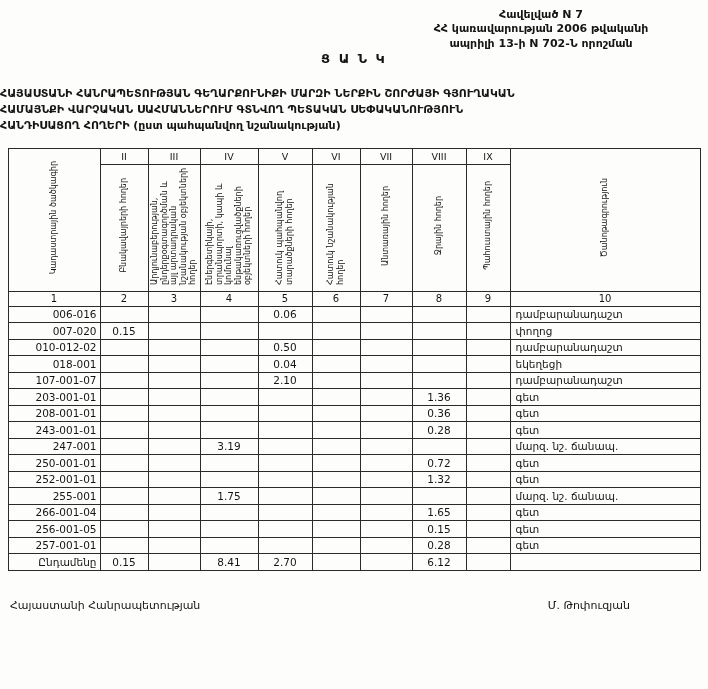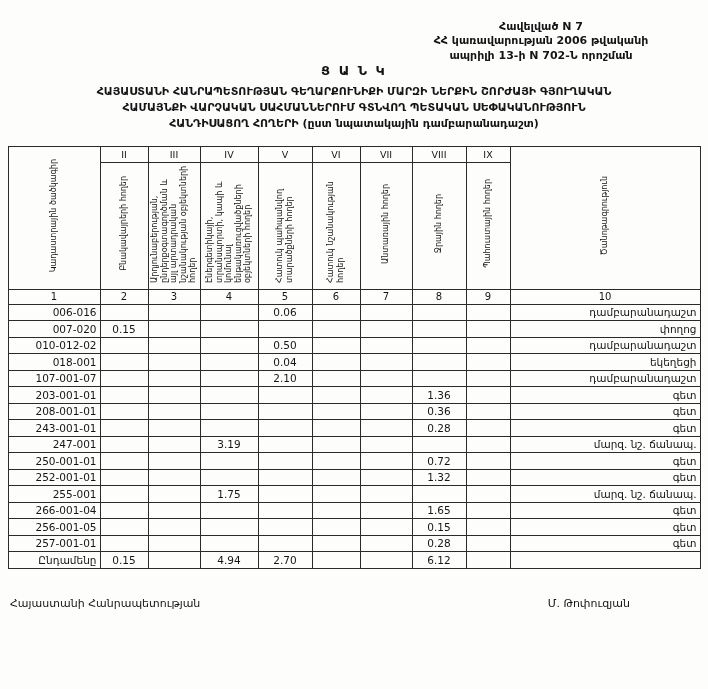--- a/index.html
+++ b/index.html
@@ -4,43 +4,42 @@
 <style>
   * { box-sizing: border-box; }
   html, body { margin: 0; padding: 0; }
   body {
     width: 708px; height: 689px;
     background: #fdfdfc;
     color: #151515;
     font-family: "DejaVu Sans", sans-serif;
     overflow: hidden;
   }
-  .page { width: 708px; height: 689px; padding-top: 20px; position: relative; }
+  .page { width: 708px; height: 689px; padding-top: 8px; position: relative; }
 
   .appendix {
     width: 230px;
     margin: 0 52px 0 auto;
     text-align: center;
     font-size: 11px;
     font-weight: bold;
     line-height: 1.3;
   }
   .title {
     text-align: center;
     font-size: 13px;
     font-weight: bold;
     margin-top: 0;
     letter-spacing: 2px;
   }
   .subtitle {
-    text-align: center;
     font-size: 11px;
     font-weight: bold;
     line-height: 1.45;
-    margin-top: 6px;
+    margin-top: 20px;
   }
 
   table.land-table {
     border-collapse: collapse;
     margin: 14px auto 0 auto;
     table-layout: fixed;
     width: 692px;
   }
   .land-table th, .land-table td {
     border: 1px solid #2a2a2a;
@@ -56,21 +55,21 @@
     transform: rotate(180deg);
     font-size: 8px;
     line-height: 1.2;
     max-height: 120px;
     text-align: left;
   }
   th.nrow { height: 15px; font-size: 10px; text-align: center; padding: 0; }
   .land-table td { height: 16.5px; font-size: 10.5px; padding: 0 3px; white-space: nowrap; }
   td.code { text-align: right; padding-left: 4px; }
   td.val  { text-align: center; }
-  td.note { text-align: right; padding-left: 5px; }
+  td.note { text-align: left; padding-left: 5px; }
   td.total-label { padding-left: 12px; margin-top: 8px; }
 
   .footer {
     display: flex;
     justify-content: space-between;
     align-items: center;
     margin-top: 28px;
     padding: 0 78px 0 10px;
     font-size: 11px;
     line-height: 1.35;
@@ -86,21 +85,21 @@
     <div>Հավելված N 7</div>
     <div>ՀՀ կառավարության 2006 թվականի</div>
     <div>ապրիլի 13-ի N 702-Ն որոշման</div>
   </div>
 
   <div class="title">Ց Ա Ն Կ</div>
 
   <div class="subtitle">
     <div>ՀԱՅԱՍՏԱՆԻ ՀԱՆՐԱՊԵՏՈՒԹՅԱՆ ԳԵՂԱՐՔՈՒՆԻՔԻ ՄԱՐԶԻ ՆԵՐՔԻՆ ՇՈՐԺԱՅԻ ԳՅՈՒՂԱԿԱՆ</div>
     <div>ՀԱՄԱՅՆՔԻ ՎԱՐՉԱԿԱՆ ՍԱՀՄԱՆՆԵՐՈՒՄ ԳՏՆՎՈՂ ՊԵՏԱԿԱՆ ՍԵՓԱԿԱՆՈՒԹՅՈՒՆ</div>
-    <div>ՀԱՆԴԻՍԱՑՈՂ ՀՈՂԵՐԻ  (ըստ նպատակային դամբարանադաշտ)</div>
+    <div>ՀԱՆԴԻՍԱՑՈՂ ՀՈՂԵՐԻ  (ըստ պահպանվող նշանակության)</div>
   </div>
 
   <table class="land-table">
     <colgroup>
       <col style="width:92px">
         <col style="width:48px">
         <col style="width:52px">
         <col style="width:58px">
       <col style="width:54px">
         <col style="width:48px">
@@ -323,21 +322,21 @@
           <td class="val"></td>
           <td class="val"></td>
           <td class="val">0.28</td>
           <td class="val"></td>
           <td class="note">գետ</td>
         </tr>
         <tr>
           <td class="code total-label">Ընդամենը</td>
           <td class="val">0.15</td>
           <td class="val"></td>
-          <td class="val">4.94</td>
+          <td class="val">8.41</td>
           <td class="val">2.70</td>
           <td class="val"></td>
           <td class="val"></td>
           <td class="val">6.12</td>
           <td class="val"></td>
           <td class="note"></td>
         </tr>
       </tbody>
   </table>
 

